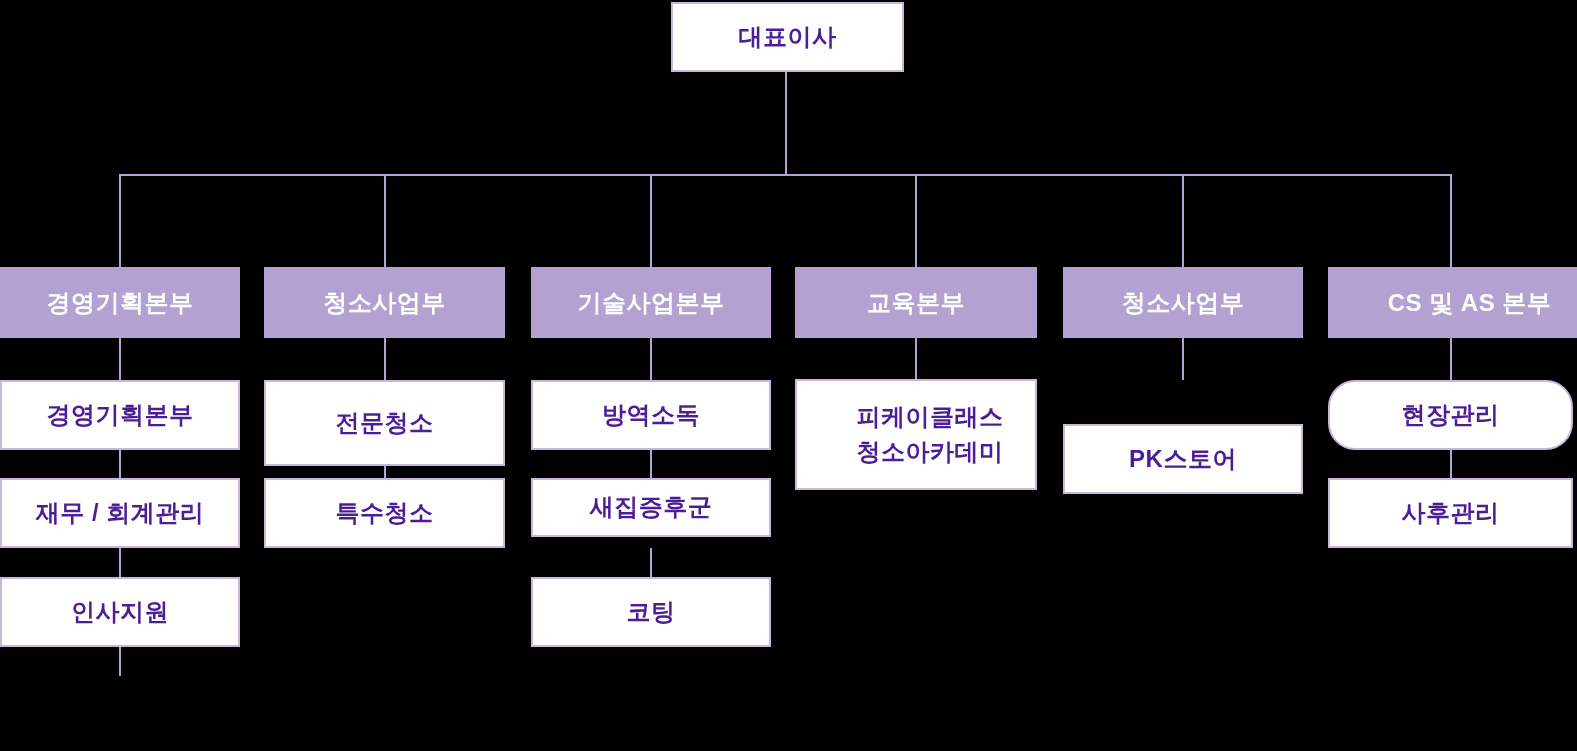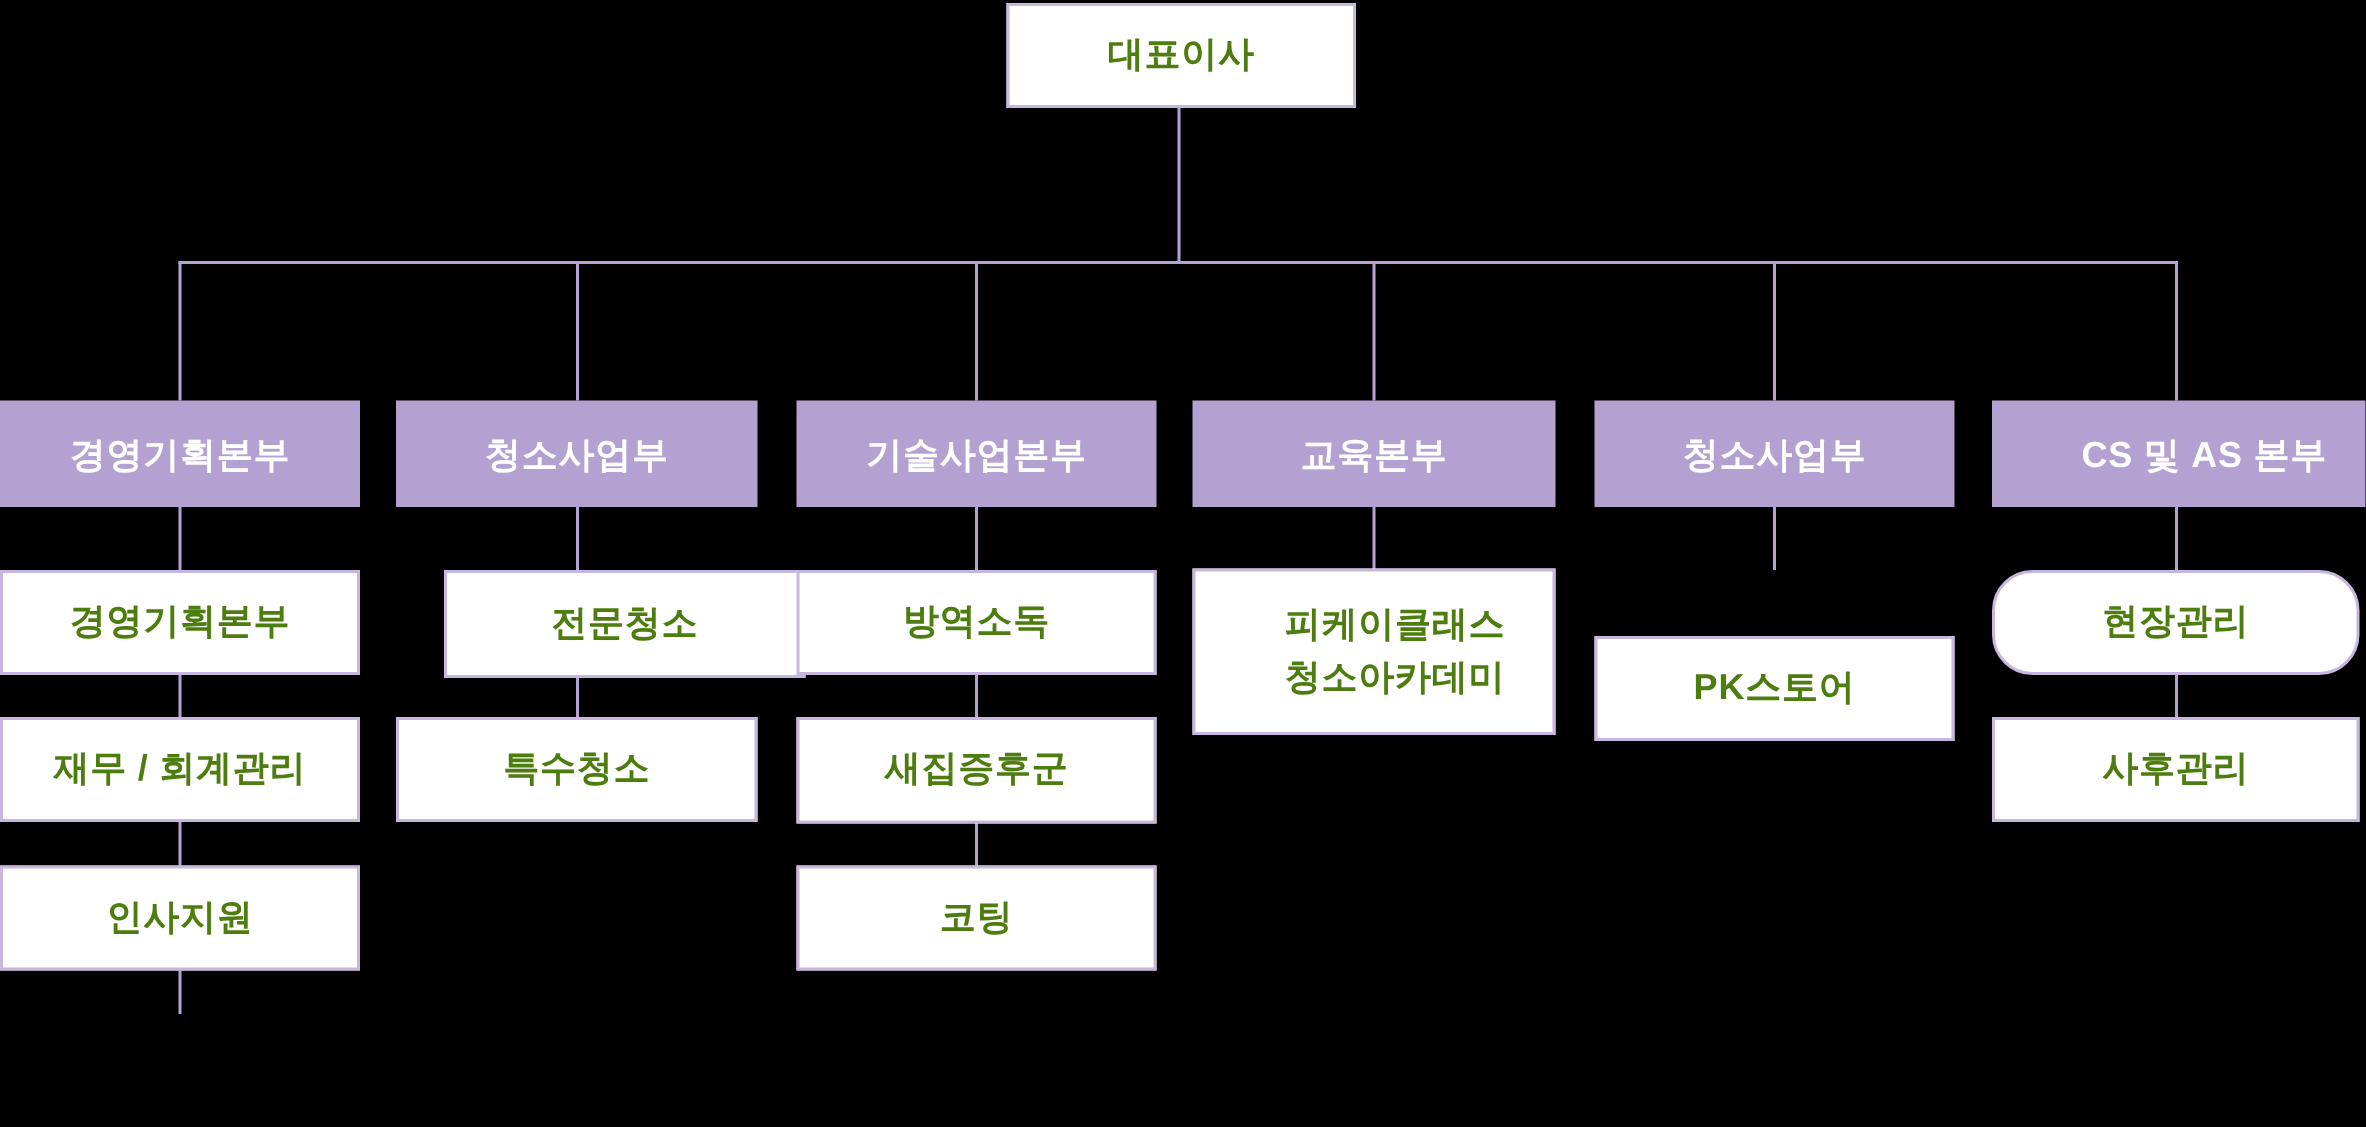--- a/index.html
+++ b/index.html
@@ -13,21 +13,21 @@
   .canvas { position: absolute; left: 0; top: 0; width: 1577px; height: 751px; }
   .line { position: absolute; background: #b5a2d4; }
   .line.v { width: 2px; }
   .line.h { height: 2px; }
   .node {
     position: absolute;
     background: #ffffff;
     border: 2px solid #c9b6de;
     box-sizing: border-box;
     display: flex; align-items: center; justify-content: center;
-    color: #4d7c0f;
+    color: #4c1d95;
     font-size: 24px; font-weight: bold;
     text-align: center;
     white-space: pre-line;
     line-height: 1.45;
     letter-spacing: 0.5px;
   }
   .dept {
     position: absolute;
     background: #b3a1d1;
     box-sizing: border-box;
@@ -94,31 +94,31 @@
   <div class="node" style="left:0px; top:380px; width:240px; height:70px;">
     <span>경영기획본부</span>
   </div>
   <div class="node" style="left:0px; top:478px; width:240px; height:70px;">
     <span>재무 / 회계관리</span>
   </div>
   <div class="node" style="left:0px; top:577px; width:240px; height:70px;">
     <span>인사지원</span>
   </div>
 
-  <div class="node" style="left:264px; top:380px; width:241px; height:72px;margin-left:32px;">
+  <div class="node" style="left:264px; top:380px; width:241px; height:86px;">
     <span>전문청소</span>
   </div>
   <div class="node" style="left:264px; top:478px; width:241px; height:70px;">
     <span>특수청소</span>
   </div>
 
   <div class="node" style="left:531px; top:380px; width:240px; height:70px;">
     <span>방역소독</span>
   </div>
-  <div class="node" style="left:531px; top:478px; width:240px; height:71px;">
+  <div class="node" style="left:531px; top:478px; width:240px; height:59px;">
     <span>새집증후군</span>
   </div>
   <div class="node" style="left:531px; top:577px; width:240px; height:70px;">
     <span>코팅</span>
   </div>
 
   <div class="node" style="left:795px; top:379px; width:242px; height:111px;padding-left:28px;">
     <span>피케이클래스
 청소아카데미</span>
   </div>

